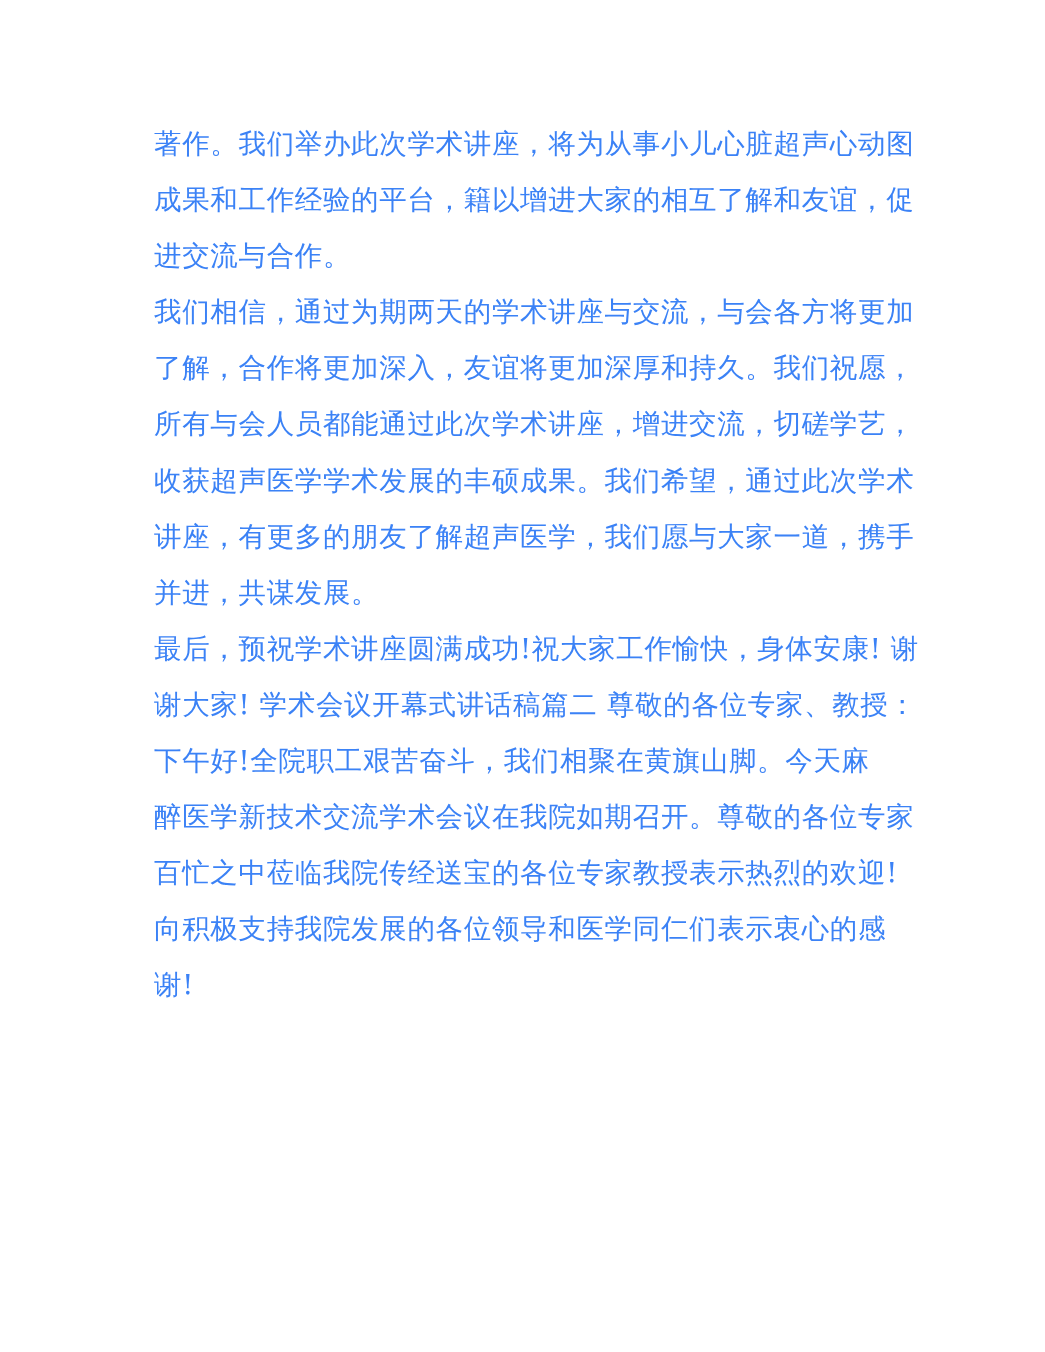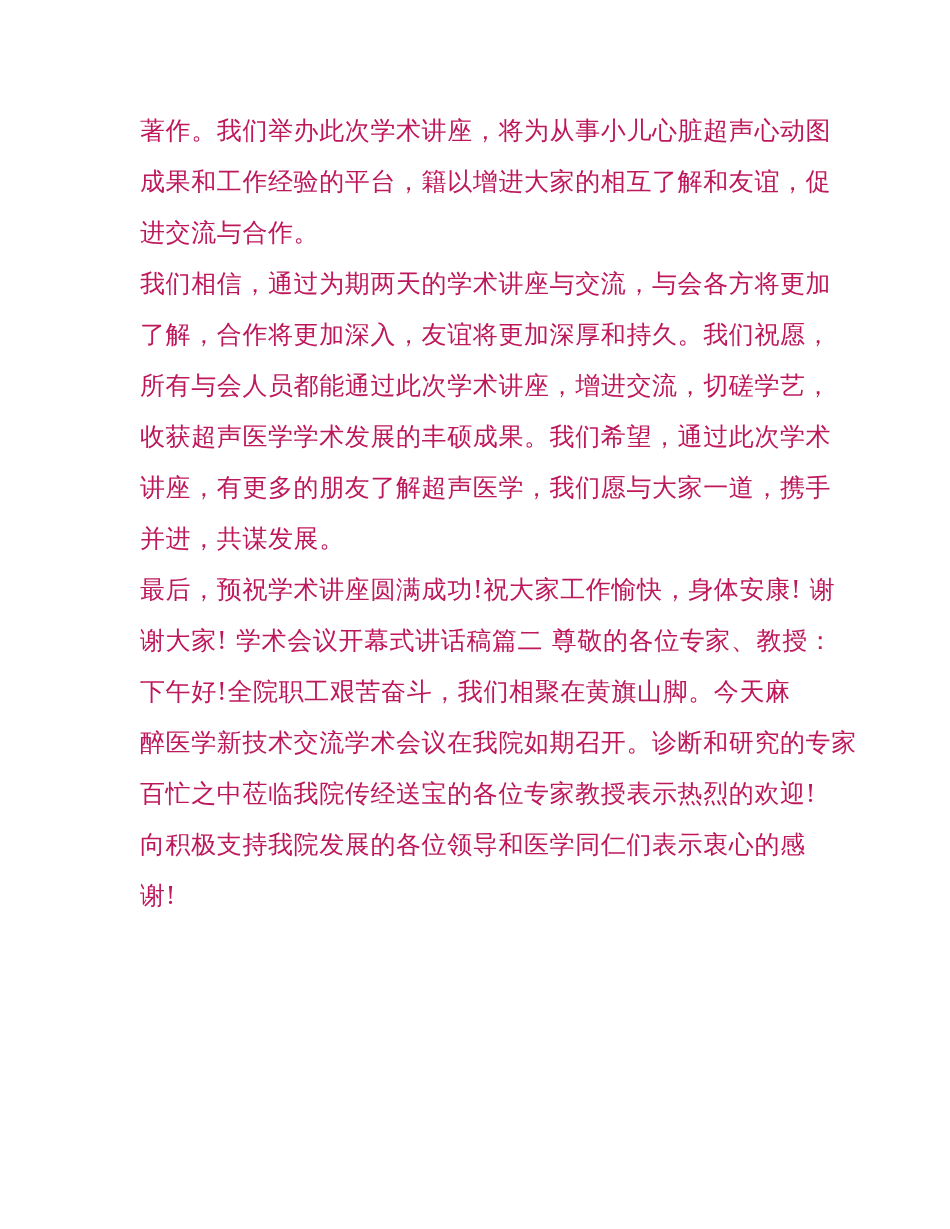--- a/index.html
+++ b/index.html
@@ -11,21 +11,21 @@
       width: 950px;
       height: 1229px;
       position: relative;
       overflow: hidden;
     }
     .page {
       position: absolute;
       left: 140px;
       top: 105px;
       width: 680px;
-      color: #be185d;
+      color: #3b82f6;
       font-family: "DejaVu Serif", "Liberation Serif", serif;
       font-size: 25px;
       letter-spacing: 0.6px;
     }
     .line {
       height: 51px;
       line-height: 51px;
       white-space: nowrap;
     }
   </style>
@@ -43,18 +43,18 @@
     <div class="line">了解，合作将更加深入，友谊将更加深厚和持久。我们祝愿，</div>
     <div class="line">所有与会人员都能通过此次学术讲座，增进交流，切磋学艺，</div>
     <div class="line">收获超声医学学术发展的丰硕成果。我们希望，通过此次学术</div>
     <div class="line">讲座，有更多的朋友了解超声医学，我们愿与大家一道，携手</div>
     <div class="line">并进，共谋发展。</div>
   </div>
   <div class="paragraph">
     <div class="line">最后，预祝学术讲座圆满成功!祝大家工作愉快，身体安康! 谢</div>
     <div class="line">谢大家! 学术会议开幕式讲话稿篇二 尊敬的各位专家、教授：</div>
     <div class="line">下午好!全院职工艰苦奋斗，我们相聚在黄旗山脚。今天麻</div>
-    <div class="line">醉医学新技术交流学术会议在我院如期召开。诊断和研究的专家</div>
+    <div class="line">醉医学新技术交流学术会议在我院如期召开。尊敬的各位专家</div>
     <div class="line">百忙之中莅临我院传经送宝的各位专家教授表示热烈的欢迎!</div>
     <div class="line">向积极支持我院发展的各位领导和医学同仁们表示衷心的感</div>
     <div class="line">谢!</div>
   </div>
 </div>
 
 </body></html>

